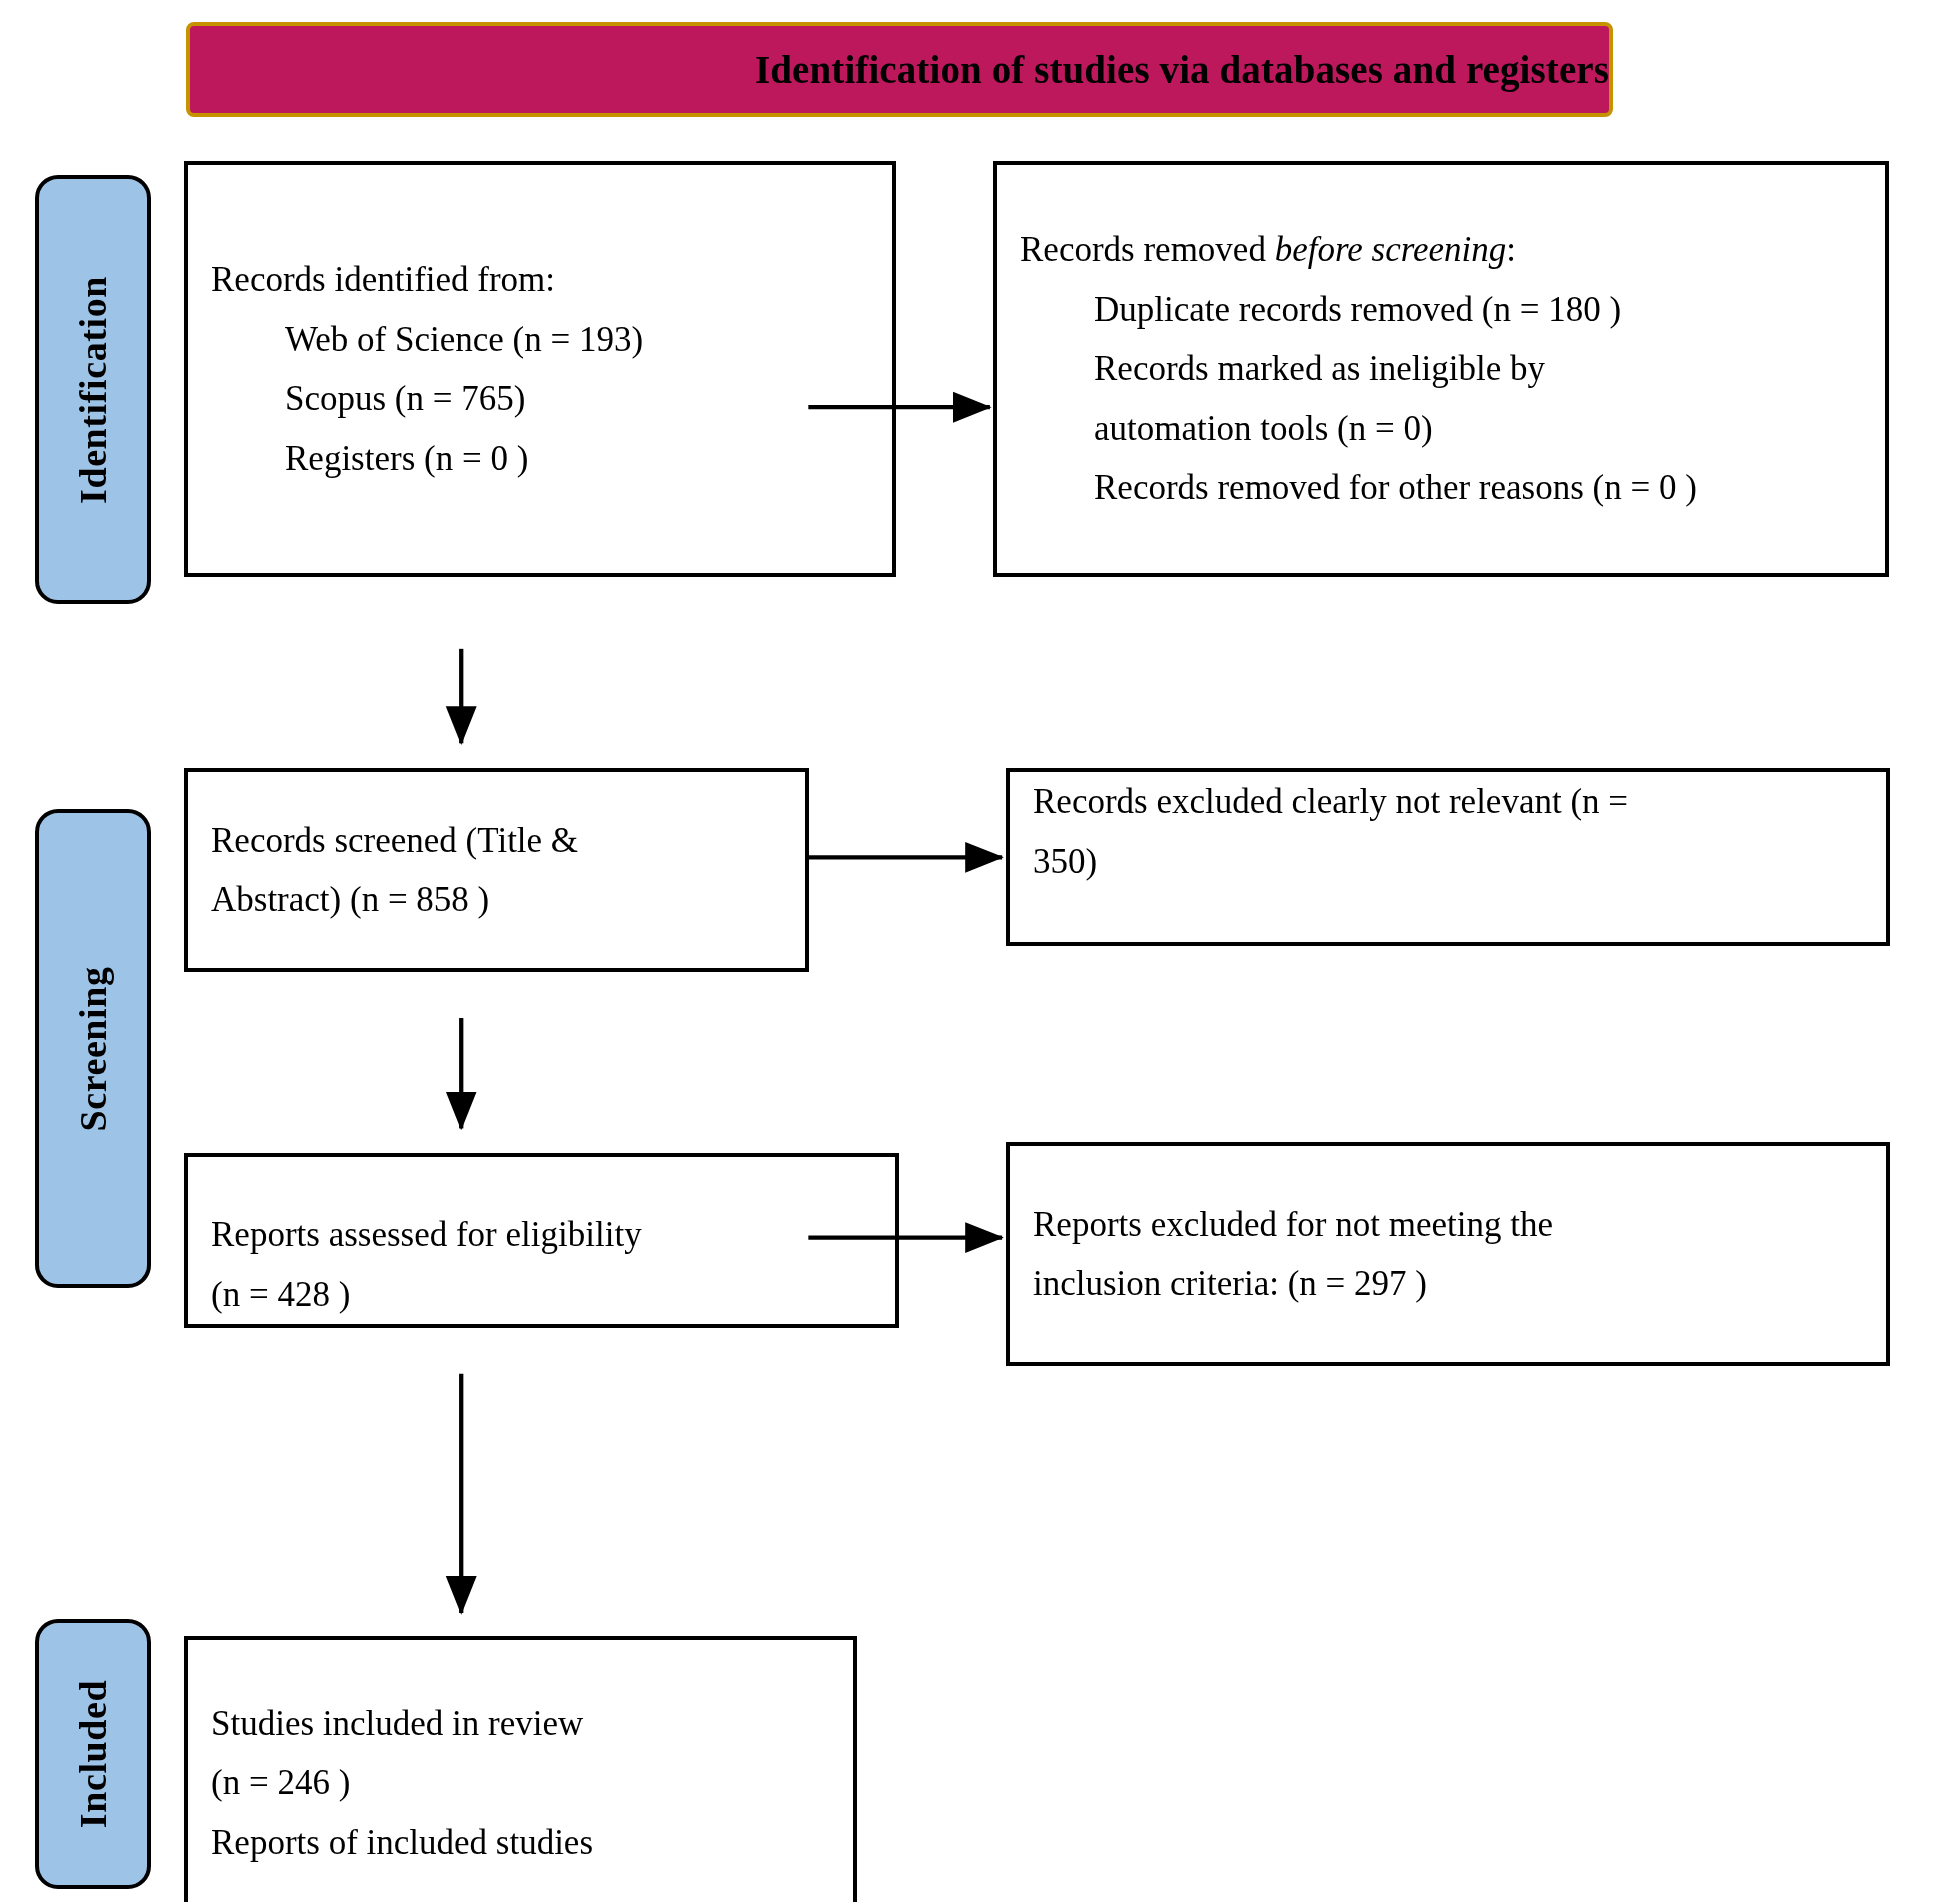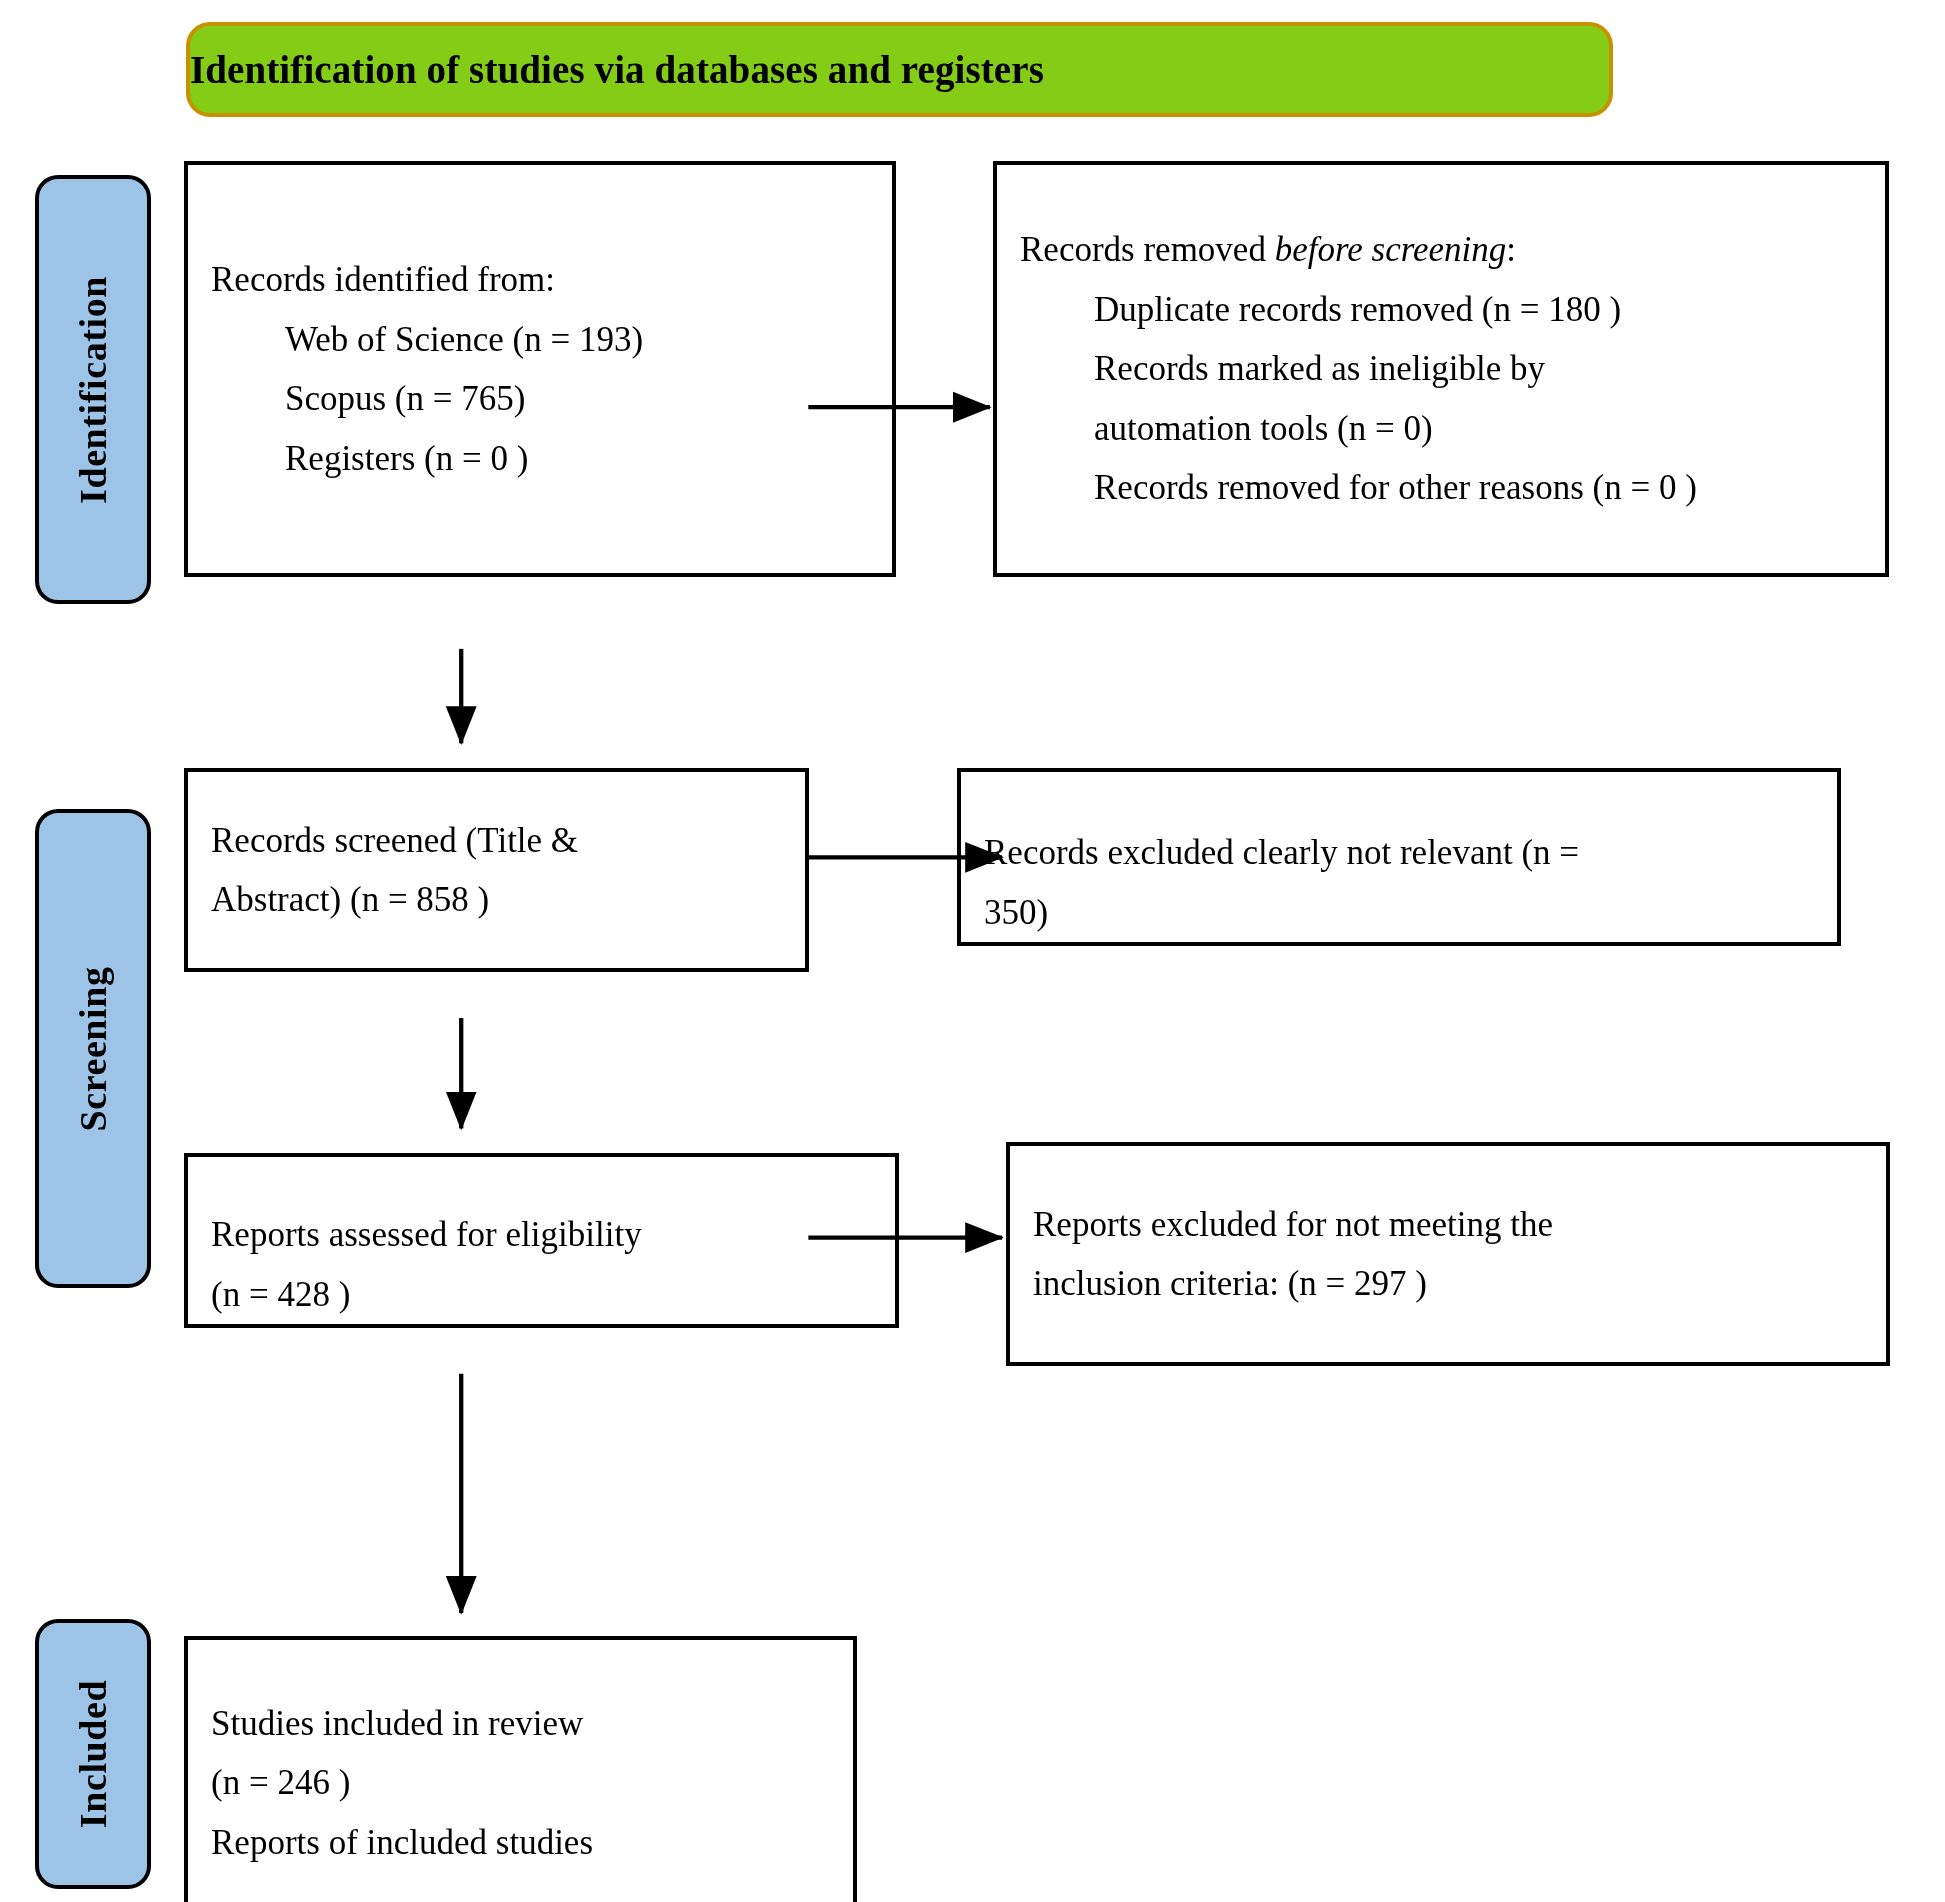--- a/index.html
+++ b/index.html
@@ -24,27 +24,27 @@
     height: 1903px;
   }
 
   
   .banner {
     position: absolute;
     left: 186px;
     top: 22px;
     width: 1427px;
     height: 95px;
-    background: #84cc16;
+    background: #be185d;
     border: 4.3px solid #C69200;
-    border-radius: 24px;
+    border-radius: 8px;
     box-sizing: border-box;
     display: flex;
     align-items: center;
-    justify-content: flex-start;
+    justify-content: flex-end;
   }
   .banner-text {
     font-size: 39px;
     font-weight: bold;
     letter-spacing: 0.1px;
     line-height: 1;
     white-space: nowrap;
   }
 
   
@@ -93,22 +93,22 @@
   }
   #box-removed {
     left: 993px; top: 161px;  width: 896px; height: 416px;
     display: flex; align-items: center;
   }
   #box-screened {
     left: 184px;  top: 768px; width: 625px; height: 204px;
     display: flex; align-items: center;
   }
   #box-excluded {
-    left: 957px; top: 768px; width: 884px; height: 178px;
-    display: flex; align-items: flex-end;
+    left: 1006px; top: 768px; width: 884px; height: 178px;
+    display: flex; align-items: flex-start;
   }
   #box-eligibility {
     left: 184px;  top: 1153px; width: 715px; height: 175px;
     display: flex; align-items: flex-end;
   }
   #box-reports-excluded {
     left: 1006px; top: 1142px; width: 884px; height: 224px;
     display: flex; align-items: center;
   }
   #box-included {

